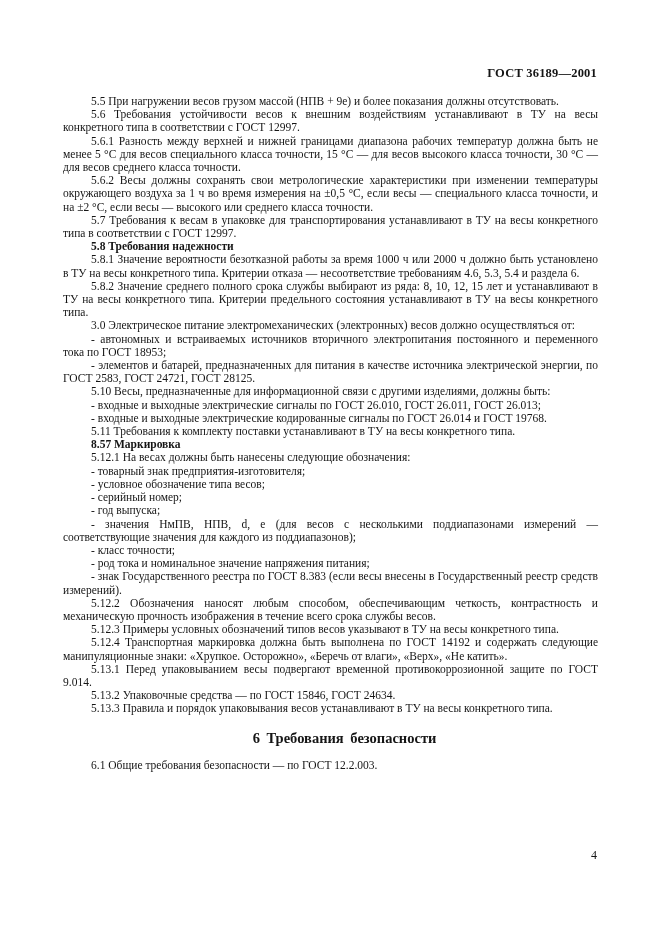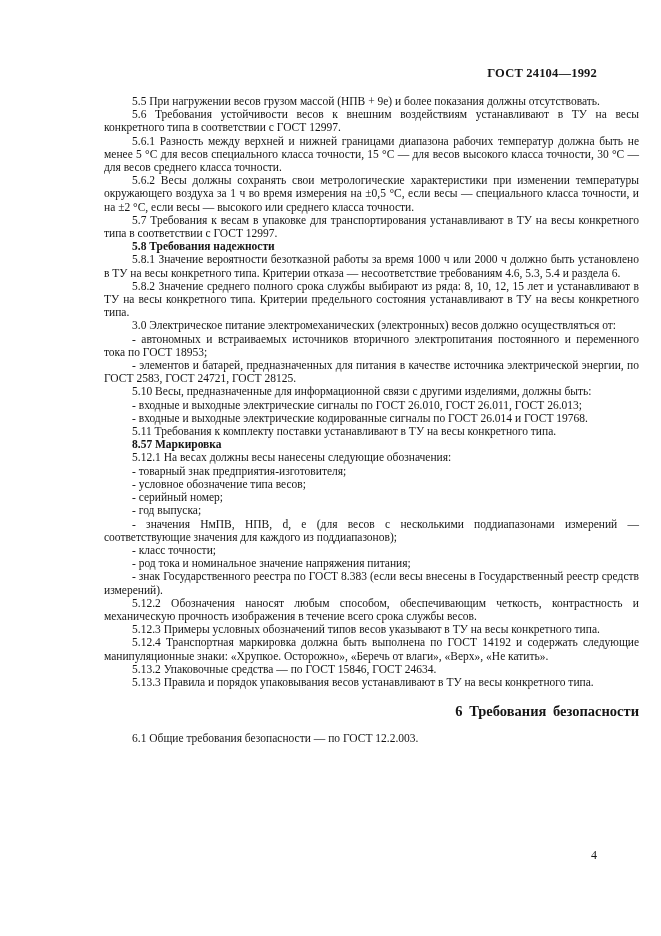--- a/index.html
+++ b/index.html
@@ -27,83 +27,83 @@
     white-space: nowrap;
   }
   .content {
     position: absolute;
     top: 95px;
     left: 63px;
     width: 535px;
     font-size: 11.5px;
     line-height: 13.2px;
     text-align: justify;
-    margin-left: 41px;
   }
   .content p {
     margin: 0;
     padding: 0;
     text-indent: 28px;
   }
   .content p.sub {
     font-weight: bold;
   }
   .content p.h2 {
     font-weight: bold;
     font-size: 14.5px;
     line-height: 17px;
-    text-align: right;
+    text-align: center;
     text-indent: 28px;
     word-spacing: 3px;
     margin-top: 14px;
     margin-bottom: 12px;
   }
   .page-number {
     position: absolute;
     top: 848px;
     right: 64px;
     font-size: 12px;
   }
 </style>
 </head>
 <body>
 
 <div class="page">
 
-  <div class="doc-header">ГОСТ 24104—1992</div>
+  <div class="doc-header">ГОСТ 36189—2001</div>
 
   <div class="content">
     <p>5.5 При нагружении весов грузом массой (НПВ + 9e) и более показания должны отсутствовать.</p>
     <p>5.6 Требования устойчивости весов к внешним воздействиям устанавливают в ТУ на весы конкретного типа в соответствии с ГОСТ 12997.</p>
     <p>5.6.1 Разность между верхней и нижней границами диапазона рабочих температур должна быть не менее 5 °С для весов специального класса точности, 15 °С — для весов высокого класса точности, 30 °С — для весов среднего класса точности.</p>
     <p>5.6.2 Весы должны сохранять свои метрологические характеристики при изменении температуры окружающего воздуха за 1 ч во время измерения на ±0,5 °С, если весы — специального класса точности, и на ±2 °С, если весы — высокого или среднего класса точности.</p>
     <p>5.7 Требования к весам в упаковке для транспортирования устанавливают в ТУ на весы  конкретного типа в соответствии с ГОСТ 12997.</p>
     <p class="sub">5.8 Требования надежности</p>
     <p>5.8.1 Значение вероятности безотказной работы за время 1000 ч или 2000 ч должно быть установлено  в ТУ  на весы конкретного  типа.  Критерии  отказа — несоответствие  требованиям 4.6, 5.3, 5.4 и раздела 6.</p>
     <p>5.8.2 Значение среднего полного срока службы выбирают из ряда: 8, 10, 12, 15 лет и устанавливают в ТУ на весы  конкретного типа. Критерии предельного состояния устанавливают в ТУ на весы конкретного типа.</p>
     <p>3.0 Электрическое  питание  электромеханических  (электронных)  весов  должно  осуществляться  от:</p>
     <p>- автономных и встраиваемых источников вторичного электропитания постоянного и переменного тока по ГОСТ 18953;</p>
     <p>- элементов и батарей, предназначенных для питания в качестве источника электрической энергии,  по  ГОСТ 2583,  ГОСТ 24721,  ГОСТ 28125.</p>
     <p>5.10 Весы, предназначенные для информационной связи с другими изделиями, должны быть:</p>
     <p>- входные и выходные электрические сигналы по ГОСТ 26.010, ГОСТ 26.011, ГОСТ 26.013;</p>
     <p>- входные и выходные электрические кодированные сигналы по ГОСТ 26.014 и ГОСТ 19768.</p>
     <p>5.11 Требования к комплекту поставки устанавливают в ТУ на весы конкретного типа.</p>
     <p class="sub">8.57 Маркировка</p>
-    <p>5.12.1 На весах должны весы нанесены следующие обозначения:</p>
+    <p>5.12.1 На весах должны быть нанесены следующие обозначения:</p>
     <p>- товарный знак предприятия-изготовителя;</p>
     <p>- условное обозначение типа весов;</p>
     <p>- серийный номер;</p>
     <p>- год выпуска;</p>
     <p>- значения НмПВ, НПВ, d, e  (для весов с несколькими поддиапазонами измерений — соответствующие значения для каждого из поддиапазонов);</p>
     <p>- класс точности;</p>
     <p>- род тока и номинальное значение напряжения питания;</p>
     <p>- знак Государственного реестра по ГОСТ 8.383 (если весы внесены в Государственный реестр средств измерений).</p>
     <p>5.12.2 Обозначения наносят любым способом, обеспечивающим четкость, контрастность и механическую прочность изображения в течение всего срока службы весов.</p>
     <p>5.12.3 Примеры условных обозначений типов весов указывают в ТУ на весы конкретного типа.</p>
     <p>5.12.4 Транспортная маркировка должна быть выполнена по ГОСТ 14192 и содержать следующие манипуляционные знаки: «Хрупкое. Осторожно», «Беречь от влаги», «Верх», «Не катить».</p>
+    <p>5.13.1 Перед упаковыванием  весы   подвергают временной противокоррозионной защите по ГОСТ 9.014.</p>
     <p>5.13.2 Упаковочные средства — по ГОСТ 15846, ГОСТ 24634.</p>
     <p>5.13.3 Правила и порядок упаковывания весов устанавливают в ТУ на весы конкретного типа.</p>
     <p class="h2">6 Требования безопасности</p>
     <p>6.1 Общие требования безопасности — по ГОСТ 12.2.003.</p>
   </div>
 
   <div class="page-number">4</div>
 
 </div>
 

